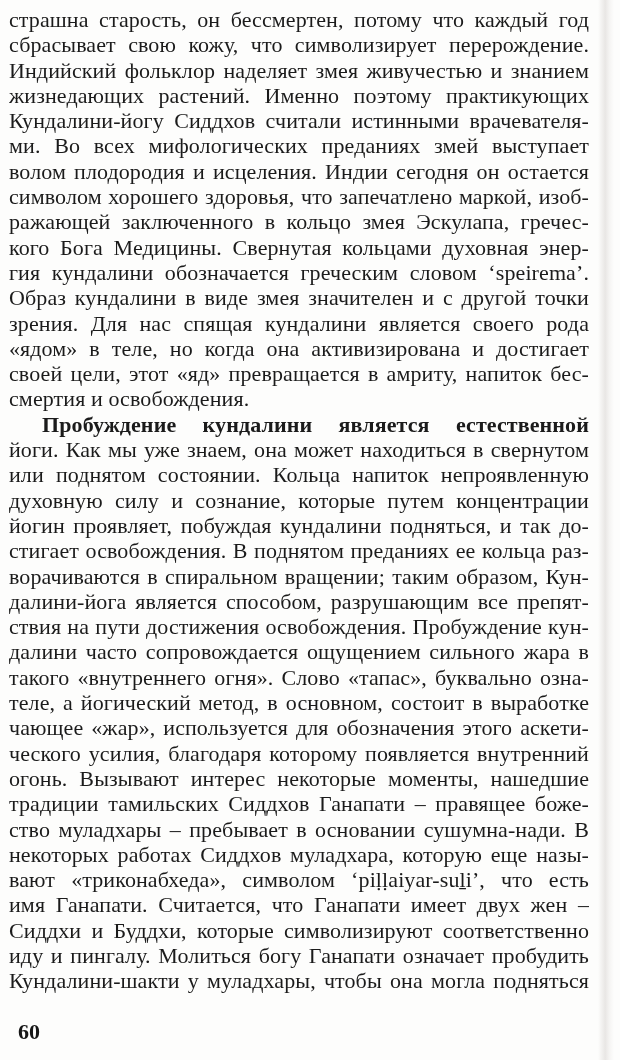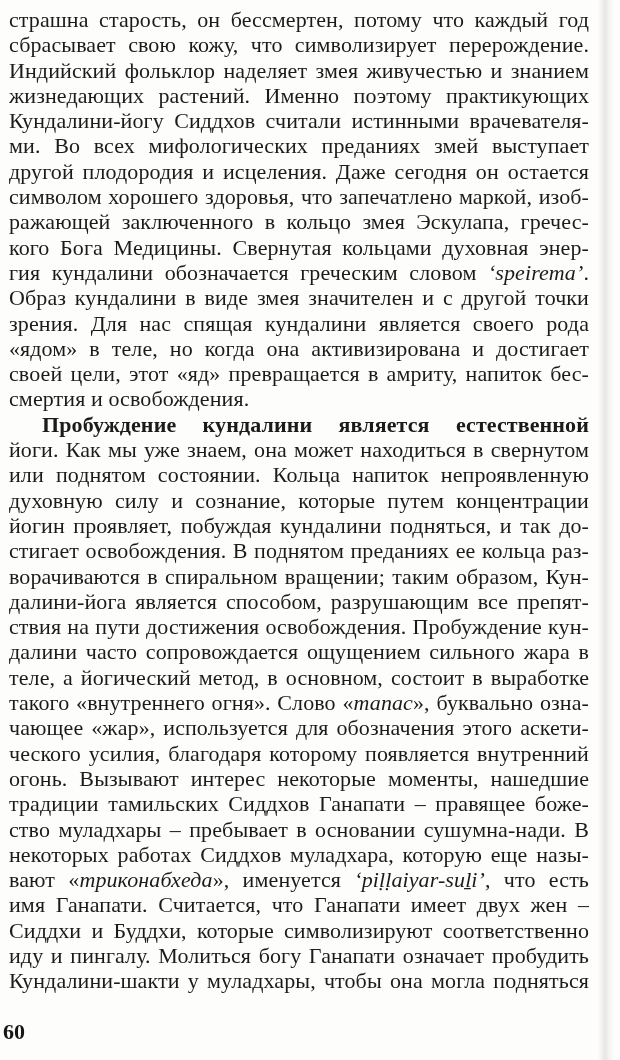--- a/index.html
+++ b/index.html
@@ -30,66 +30,66 @@
   }
   .line {
     height: 25.3px;
     overflow: hidden;
     text-align: justify;
     text-align-last: justify;
     white-space: normal;
   }
   .line.no-just { text-align: right; text-align-last: left; }
   .line.indent { text-indent: 33px; font-weight: bold; }
-  .it { font-style: italic; }
+  .it { }
   .page-number {
-    position: absolute; left: 3px; top: 1019px;
+    position: absolute; left: 18px; top: 1019px;
     font-weight: bold; font-size: 22px; color: #161616;
   }
 </style>
 </head>
 <body>
 
 <div class="page">
   <div class="text-block">
       <div class="line"><span>страшна старость, он бессмертен, потому что каждый год</span></div>
       <div class="line"><span>сбрасывает свою кожу, что символизирует перерождение.</span></div>
       <div class="line"><span>Индийский фольклор наделяет змея живучестью и знанием</span></div>
       <div class="line"><span>жизнедающих растений. Именно поэтому практикующих</span></div>
       <div class="line"><span>Кундалини-йогу Сиддхов считали истинными врачевателя-</span></div>
       <div class="line"><span>ми. Во всех мифологических преданиях змей выступает сим-</span></div>
-      <div class="line"><span>другой плодородия и исцеления. Даже сегодня он остается</span></div>
+      <div class="line"><span>волом плодородия и исцеления. Индии сегодня он остается</span></div>
       <div class="line"><span>символом хорошего здоровья, что запечатлено маркой, изоб-</span></div>
       <div class="line"><span>ражающей заключенного в кольцо змея Эскулапа, гречес-</span></div>
       <div class="line"><span>кого Бога Медицины. Свернутая кольцами духовная энер-</span></div>
       <div class="line"><span>гия кундалини обозначается греческим словом </span><span class="it">‘speirema’</span><span>.</span></div>
       <div class="line"><span>Образ кундалини в виде змея значителен и с другой точки</span></div>
       <div class="line"><span>зрения. Для нас спящая кундалини является своего рода</span></div>
       <div class="line"><span>«ядом» в теле, но когда она активизирована и достигает</span></div>
       <div class="line"><span>своей цели, этот «яд» превращается в амриту, напиток бес-</span></div>
       <div class="line no-just"><span>смертия и освобождения.</span></div>
       <div class="line indent"><span>Пробуждение кундалини является естественной целью</span></div>
       <div class="line"><span>йоги. Как мы уже знаем, она может находиться в свернутом</span></div>
       <div class="line"><span>или поднятом состоянии. Кольца напиток непроявленную</span></div>
       <div class="line"><span>духовную силу и сознание, которые путем концентрации</span></div>
       <div class="line"><span>йогин проявляет, побуждая кундалини подняться, и так до-</span></div>
       <div class="line"><span>стигает освобождения. В поднятом преданиях ее кольца раз-</span></div>
       <div class="line"><span>ворачиваются в спиральном вращении; таким образом, Кун-</span></div>
       <div class="line"><span>далини-йога является способом, разрушающим все препят-</span></div>
       <div class="line"><span>ствия на пути достижения освобождения. Пробуждение кун-</span></div>
       <div class="line"><span>далини часто сопровождается ощущением сильного жара в</span></div>
+      <div class="line"><span>такого «внутреннего огня». Слово «</span><span class="it">тапас</span><span>», буквально озна-</span></div>
       <div class="line"><span>теле, а йогический метод, в основном, состоит в выработке</span></div>
-      <div class="line"><span>такого «внутреннего огня». Слово «</span><span class="it">тапас</span><span>», буквально озна-</span></div>
       <div class="line"><span>чающее «жар», используется для обозначения этого аскети-</span></div>
       <div class="line"><span>ческого усилия, благодаря которому появляется внутренний</span></div>
       <div class="line"><span>огонь. Вызывают интерес некоторые моменты, нашедшие</span></div>
       <div class="line"><span>традиции тамильских Сиддхов Ганапати – правящее боже-</span></div>
       <div class="line"><span>ство муладхары – пребывает в основании сушумна-нади. В</span></div>
       <div class="line"><span>некоторых работах Сиддхов муладхара, которую еще назы-</span></div>
-      <div class="line"><span>вают «</span><span class="it">триконабхеда</span><span>», именуется </span><span class="it">‘piḷḷaiyar-suḻi’</span><span>, что есть другое</span></div>
+      <div class="line"><span>вают «</span><span class="it">триконабхеда</span><span>», символом </span><span class="it">‘piḷḷaiyar-suḻi’</span><span>, что есть другое</span></div>
       <div class="line"><span>имя Ганапати. Считается, что Ганапати имеет двух жен –</span></div>
       <div class="line"><span>Сиддхи и Буддхи, которые символизируют соответственно</span></div>
       <div class="line"><span>иду и пингалу. Молиться богу Ганапати означает пробудить</span></div>
       <div class="line"><span>Кундалини-шакти у муладхары, чтобы она могла подняться</span></div>
     </div>
   <div class="page-number">60</div>
   <div class="scan-edge"></div>
 </div>
 
 </body></html>

